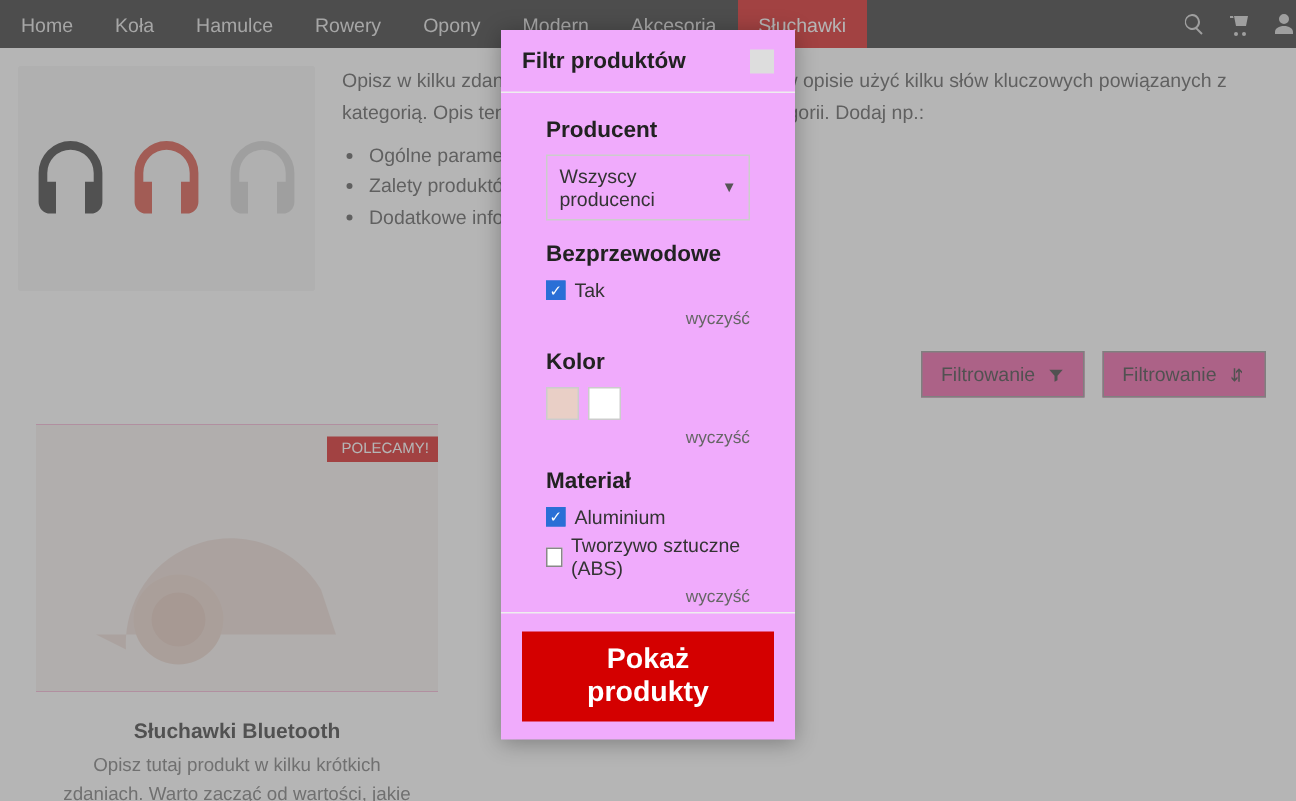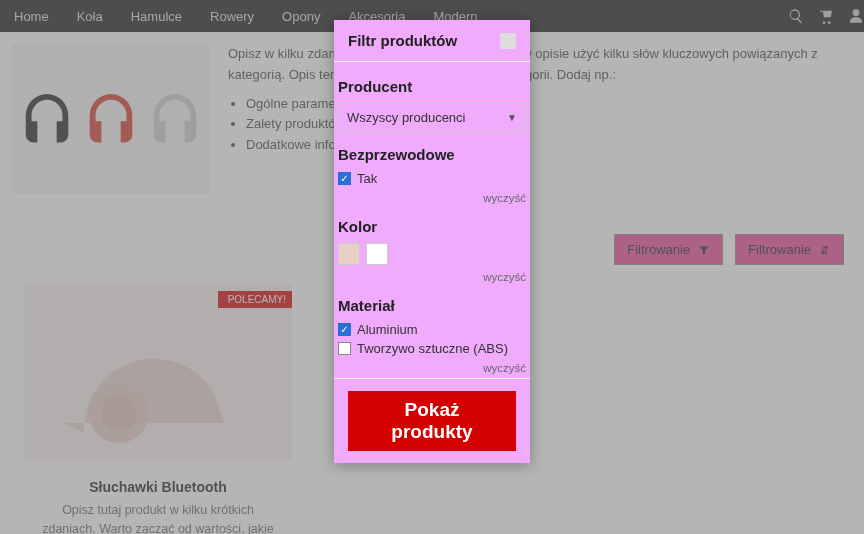--- a/index.html
+++ b/index.html
@@ -64,21 +64,21 @@
     background:#f0abfc; width:196px; position:relative;
     box-shadow:0 2px 14px rgba(0,0,0,0.3); margin-top:20px;
   }
   .fdlg-head {
     padding:12px 14px; font-weight:700; font-size:15px; color:#222;
     border-bottom:1px solid #eee; display:flex; align-items:center;
   }
   .fdlg-close {
     margin-left:auto; width:16px; height:16px; background:#ddd; cursor:pointer;
   }
-  .fdlg-body { padding: 10px 4px 4px; }
+  .fdlg-body { padding: 10px 30px 4px; }
   .sect-title { font-weight:700; color:#222; font-size:15px; margin:14px 0 8px; }
   .sect-title:first-child { margin-top:6px; }
   .select {
     width:100%; border:1px solid #ccc; padding:6px 8px; font-size:13px;
     display:flex; align-items:center; color:#333; cursor:pointer; position:relative;
   }
   .select .caret { margin-left:auto; font-size:10px; color:#555; }
   .chk-row { display:flex; align-items:center; gap:6px; font-size:13px; color:#333; margin:4px 0; }
   .chk { width:13px; height:13px; border:1px solid #888; display:inline-flex; align-items:center; justify-content:center; font-size:10px; background:#fff; cursor:pointer; }
   .chk.checked { background:#2a6fd6; border-color:#2a6fd6; color:#fff; }
@@ -96,22 +96,23 @@
 </head>
 <body>
 
 <div class="topbar">
   <div class="nav">
     <div class="nav-item">Home</div>
     <div class="nav-item">Koła</div>
     <div class="nav-item">Hamulce</div>
     <div class="nav-item">Rowery</div>
     <div class="nav-item">Opony</div>
+    <div class="nav-item">Modern</div>
     <div class="nav-item">Akcesoria</div>
-    <div class="nav-item">Modern</div>
+    <div class="nav-item active">Słuchawki</div>
   </div>
   <div class="topbar-spacer"></div>
   <div class="topbar-icons">
     <svg class="tb-icon" viewBox="0 0 24 24">
         <path d="M10 2a8 8 0 015.3 13.9l5.4 5.4-1.4 1.4-5.4-5.4A8 8 0 1110 2zm0 2a6 6 0 100 12 6 6 0 000-12z"></path>
       </svg>
     <svg class="tb-icon" viewBox="0 0 24 24">
         <path d="M7 4h14l-2 10H9L7 4zm-4 0h3l.5 2H3V4zm6 16a2 2 0 110 4 2 2 0 010-4zm8 0a2 2 0 110 4 2 2 0 010-4z"></path>
       </svg>
     <svg class="tb-icon" viewBox="0 0 24 24">

